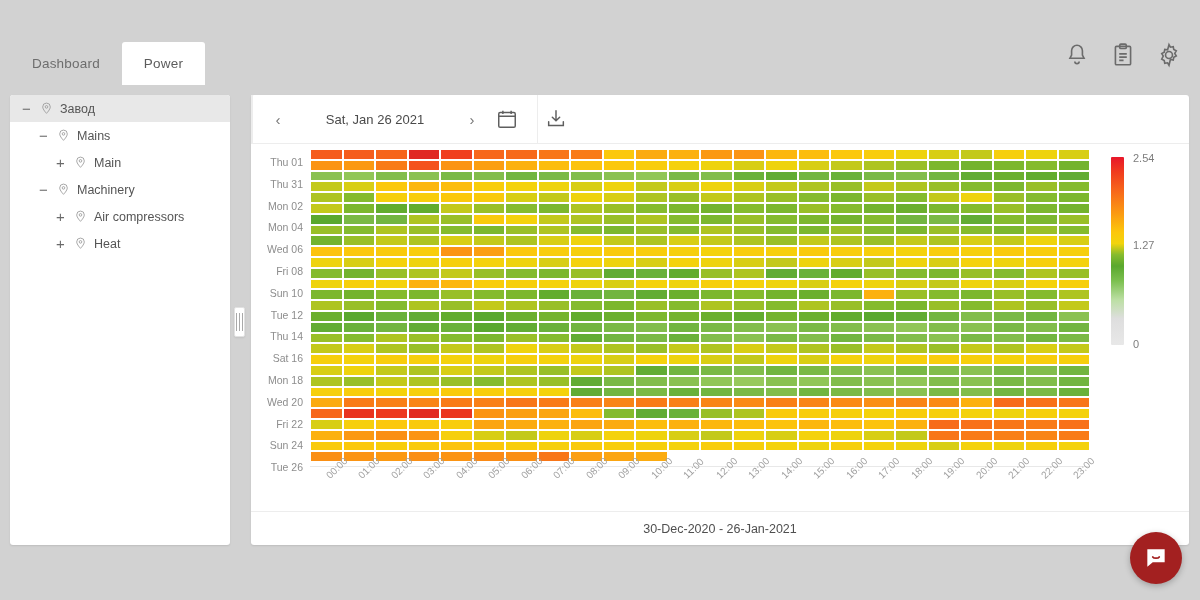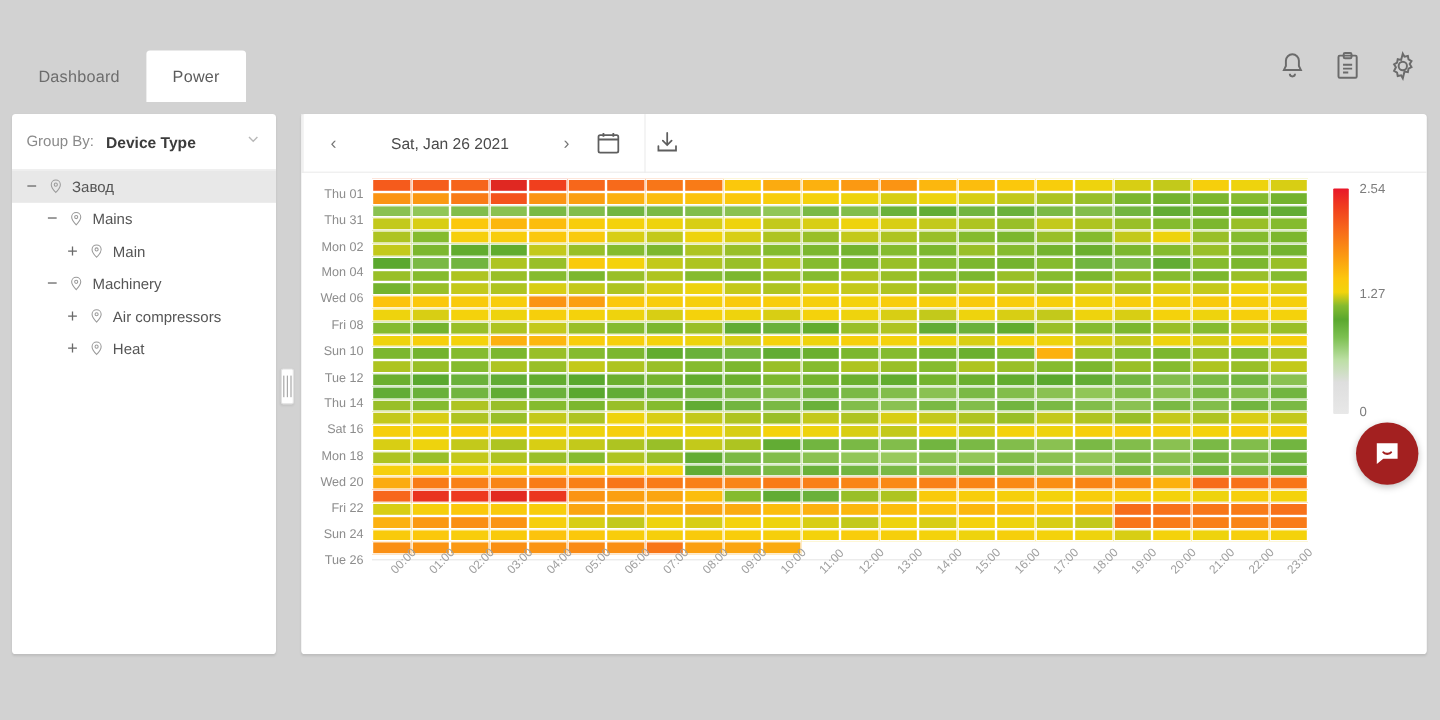--- a/index.html
+++ b/index.html
@@ -3,21 +3,21 @@
 <meta charset="utf-8">
 <style>
   * { box-sizing: border-box; margin: 0; padding: 0; }
   html, body {
     width: 1200px; height: 600px;
     font-family: "Liberation Sans", sans-serif;
     background: #d2d2d2;
     overflow: hidden;
   }
   
-  #app { position: relative; width: 1200px; height: 420px; }
+  #app { position: relative; width: 1200px; height: 600px; }
   #topbar {
     position: absolute; left: 0; top: 0; width: 1200px; height: 85px;
     background: #d2d2d2;
   }
   #tabs { position: absolute; left: 10px; top: 42px; display: flex; align-items: flex-end; }
   .tab {
     height: 43px; padding: 0 22px; display: flex; align-items: center;
     font-size: 13.5px; color: #6d6d6d; letter-spacing: .2px;
     border-radius: 3px 3px 0 0; cursor: pointer; background: transparent;
   }
@@ -152,29 +152,20 @@
       <span class="hicon">
         <svg viewBox="0 0 24 24" fill="none" stroke="currentColor" stroke-width="1.5">
           <circle cx="12" cy="12" r="3.2"></circle>
           <path d="M12 2.5l1.3 2.3 2.6-.5.5 2.6 2.3 1.3-1.4 2.3 1.4 2.3-2.3 1.3-.5 2.6-2.6-.5L12 21.5l-1.3-2.3-2.6.5-.5-2.6-2.3-1.3L6.7 13 5.3 10.7l2.3-1.3.5-2.6 2.6.5z"></path>
         </svg>
       </span>
     </div>
   </div>
 
   <div id="sidebar">
-    <div id="groupby">
-      <span class="lbl">Group By:</span>
-      <span class="val">Device Type</span>
-      <span class="chev">
-        <svg width="14" height="14" viewBox="0 0 24 24" fill="none" stroke="currentColor" stroke-width="2">
-            <path d="M6 9l6 6 6-6"></path>
-          </svg>
-      </span>
-    </div>
     <div id="tree">
         <div class="tree-row sel" style="padding-left: 10px;">
           <span class="tw">−</span>
           <span class="pin">
             <svg viewBox="0 0 24 24" fill="none" stroke="currentColor" stroke-width="1.6">
               <path d="M12 21s7-7.2 7-12a7 7 0 1 0-14 0c0 4.8 7 12 7 12z"></path>
               <circle cx="12" cy="9" r="2.4"></circle>
             </svg>
           </span>
           <span>Завод</span>
@@ -1063,20 +1054,21 @@
           <div class="xlab" style="left: 761.15px;">23:00</div>
         </div>
       <div id="cbar"></div>
       <div id="cbar-labels">
           <div class="cblab" style="top: 8px;">2.54</div>
           <div class="cblab" style="top: 95px;">1.27</div>
           <div class="cblab" style="top: 194px;">0</div>
         </div>
     </div>
 
+    <div id="footer">30-Dec-2020 - 26-Jan-2021</div>
   </div>
 
   <div id="chat">
     <svg viewBox="0 0 24 24" fill="#ffffff">
       <path d="M4 4h16v12H9l-5 4z"></path>
     </svg>
     <svg style="position:absolute" viewBox="0 0 24 24" fill="none" stroke="#a32020" stroke-width="1.6" stroke-linecap="round">
       <path d="M9 11c1 1.6 5 1.6 6 0"></path>
     </svg>
   </div>

